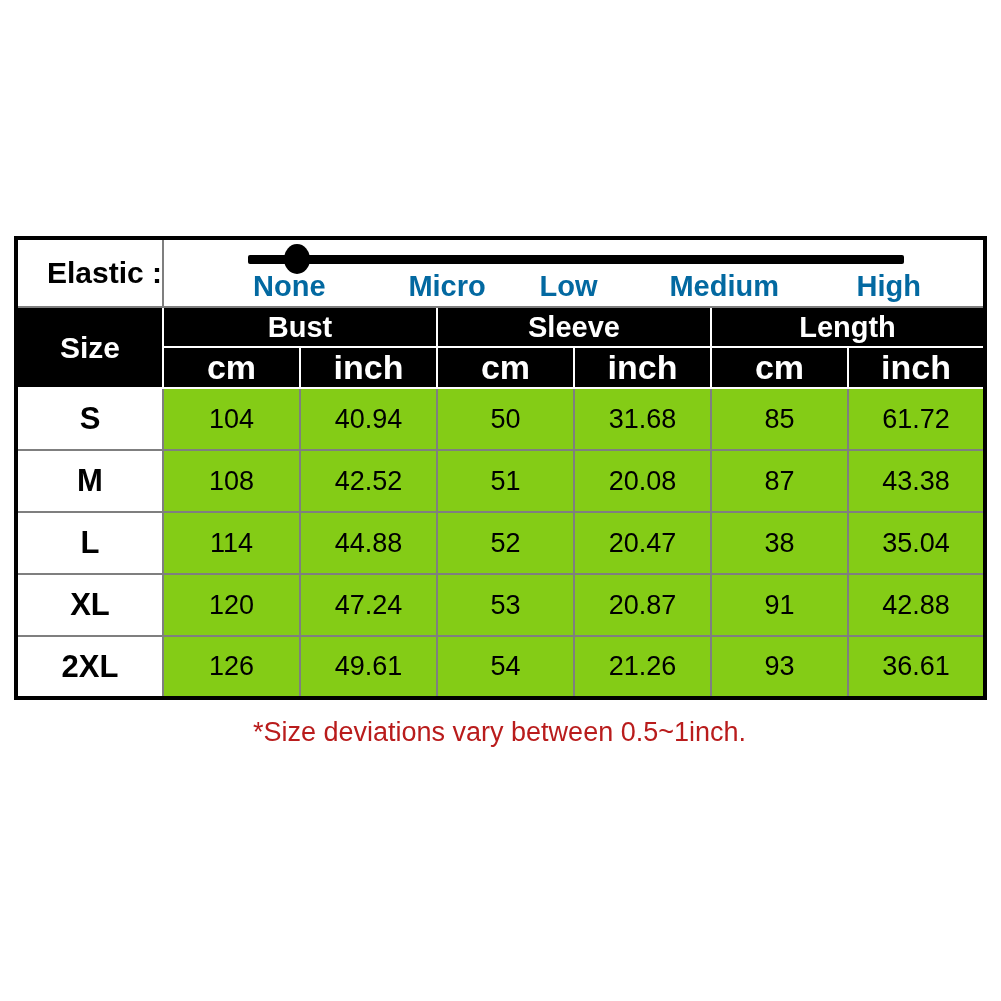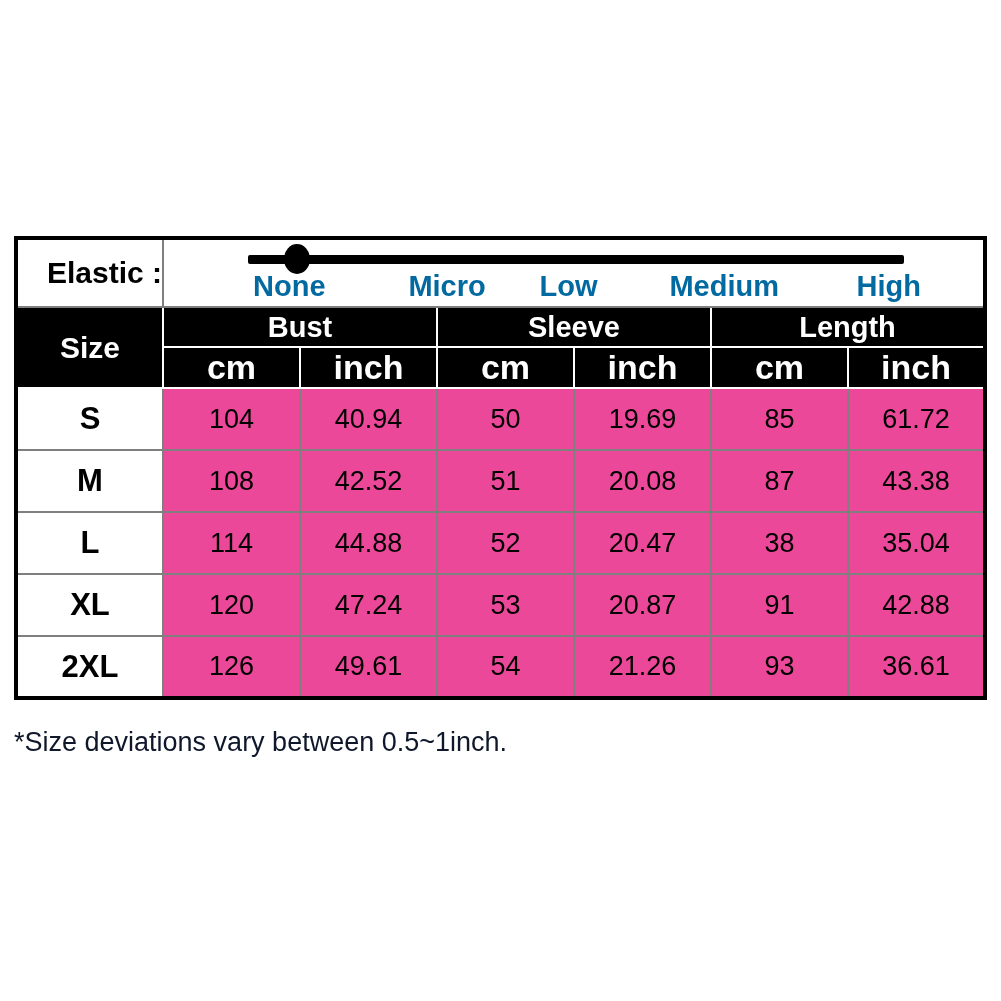--- a/index.html
+++ b/index.html
@@ -90,29 +90,29 @@
   
   tr.data-row { height: 62px; }
   td.size-cell {
     font-weight: bold;
     font-size: 31px;
     background: #ffffff;
   }
   td.val-cell {
     font-size: 27px;
     font-weight: normal;
-    background: #ec4899;
+    background: #84cc16;
   }
   .footnote {
-    margin-top: 27px;
+    margin-top: 17px;
     width: 971px;
-    text-align: left;
+    text-align: center;
     font-size: 27px;
     font-weight: normal;
-    color: #0f172a;
+    color: #b91c1c;
   }
 </style>
 </head>
 <body>
 
 <div class="chart-wrap">
   <table class="size-table">
     <colgroup>
       <col class="c-size">
       <col class="c-val">
@@ -153,21 +153,21 @@
       <th class="dark unit-h">inch</th>
       <th class="dark unit-h">cm</th>
       <th class="dark unit-h">inch</th>
     </tr>
 
     <tr class="data-row">
       <td class="size-cell">S</td>
       <td class="val-cell">104</td>
       <td class="val-cell">40.94</td>
       <td class="val-cell">50</td>
-      <td class="val-cell">19.69</td>
+      <td class="val-cell">31.68</td>
       <td class="val-cell">85</td>
       <td class="val-cell">61.72</td>
     </tr>
 
     <tr class="data-row">
       <td class="size-cell">M</td>
       <td class="val-cell">108</td>
       <td class="val-cell">42.52</td>
       <td class="val-cell">51</td>
       <td class="val-cell">20.08</td>

